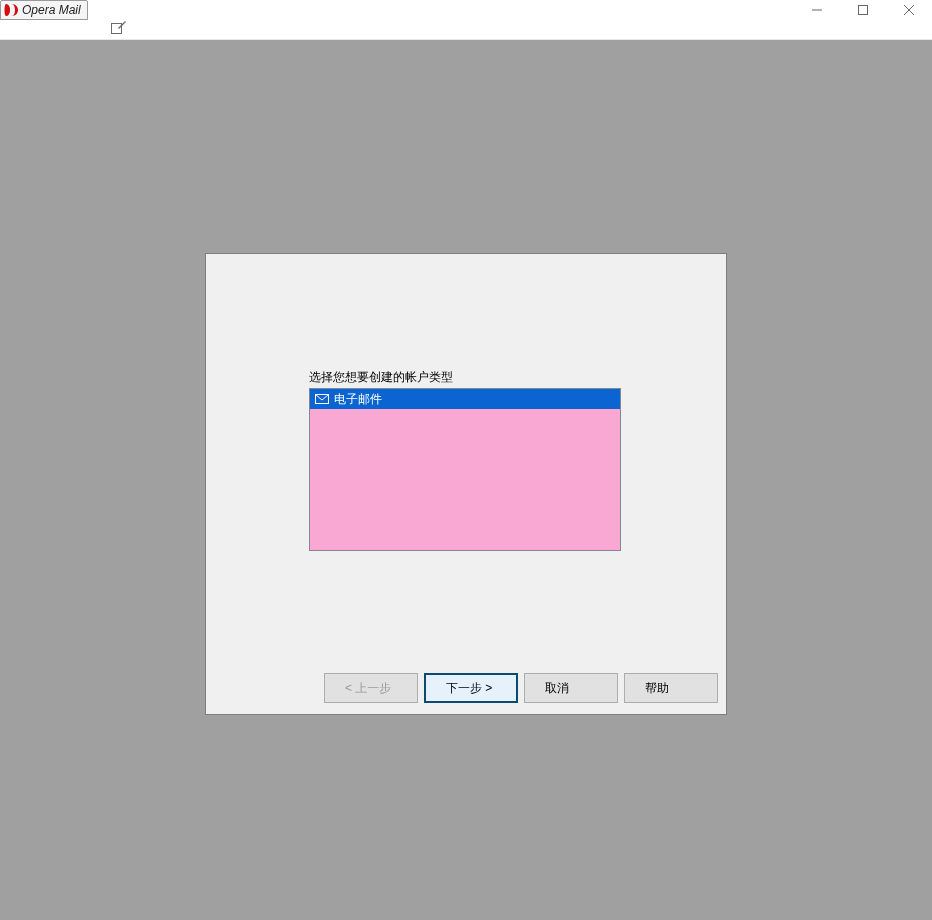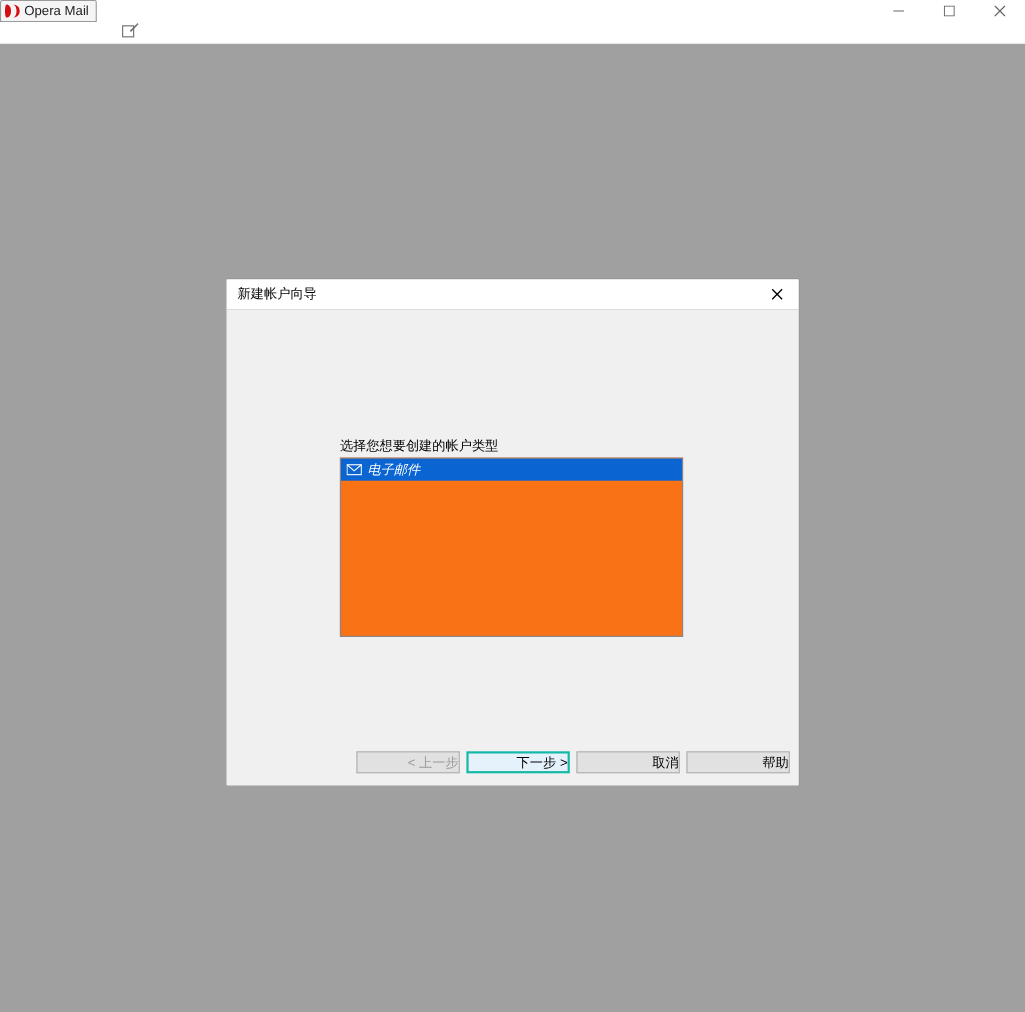--- a/index.html
+++ b/index.html
@@ -5,20 +5,21 @@
     * { margin: 0; padding: 0; box-sizing: border-box; font-family: "Microsoft YaHei", "SimSun", Arial, sans-serif; font-size: 12px; }
     html, body { width: 932px; height: 920px; overflow: hidden; }
 
     
     .titlebar {
       height: 20px;
       background: #ffffff;
       display: flex;
       align-items: stretch;
       border-bottom: 0;
+      font-style: italic;
     }
     .app-tab {
       display: inline-flex;
       align-items: center;
       height: 20px;
       padding: 0 6px 0 3px;
       border: 1px solid #999;
       border-top-left-radius: 2px;
       border-top-right-radius: 2px;
       background: #f5f5f5;
@@ -76,36 +77,36 @@
       border-bottom: 1px solid #d9d9d9;
     }
     .dialog-title { color: #000; }
     .dialog-title-spacer { flex: 1; }
     .dialog-close { width: 28px; height: 28px; display: flex; align-items: center; justify-content: center; color: #000; }
 
     .dialog-body {
       flex: 1;
       position: relative;
       background: #f0f0f0;
+      border-radius: 20px;
     }
     .prompt-label {
       position: absolute;
       left: 103px;
       top: 115px;
       color: #000;
     }
     .account-list {
       position: absolute;
       left: 103px;
       top: 134px;
       width: 312px;
       height: 163px;
-      background: #f97316;
+      background: #f9a8d4;
       border: 1px solid #828790;
-      font-style: italic;
     }
     .account-item {
       display: flex;
       align-items: center;
       height: 20px;
       gap: 4px;
       padding: 0 4px;
       color: #000;
     }
     .account-item.selected {
@@ -119,31 +120,32 @@
     .dialog-buttons {
       position: absolute;
       left: 0; right: 0; bottom: 11px;
       display: flex;
       justify-content: flex-end;
       gap: 6px;
       padding-right: 8px;
     }
     .btn {
       width: 94px;
-      height: 20px;
-      display: flex;
-      align-items: center;
-      justify-content: flex-end;
+      height: 30px;
+      display: flex;
+      align-items: center;
+      justify-content: flex-start;
       background: #e1e1e1;
       border: 1px solid #adadad;
       color: #000;
+      padding-left: 20px;
     }
     .btn.disabled { color: #9a9a9a; }
     .btn.primary {
-      border: 2px solid #14b8a6;
+      border: 2px solid #0c4a6e;
       background: #e5f1fb;
     }
   </style>
 </head>
 <body>
 
 <div class="titlebar">
   <div class="app-tab">
     <span class="ico">
       <svg width="14" height="14" viewBox="0 0 14 14">
@@ -180,30 +182,20 @@
       <rect x="1.5" y="3.5" width="10" height="10" fill="none" stroke="#6b6b6b" stroke-width="1"></rect>
       <path d="M8 8 L14 2 L15 3 L9 9 Z" fill="#6b6b6b"></path>
       <path d="M14 2 L15 1 L16 2 L15 3 Z" fill="#6b6b6b"></path>
     </svg>
   </span>
 </div>
 
 <div class="content-area">
 
   <div class="dialog">
-    <div class="dialog-titlebar">
-      <span class="dialog-title">新建帐户向导</span>
-      <span class="dialog-title-spacer"></span>
-      <span class="dialog-close">
-        <svg width="11" height="11" viewBox="0 0 11 11">
-            <line x1="1" y1="1" x2="10" y2="10" stroke="#000" stroke-width="1.2"></line>
-            <line x1="10" y1="1" x2="1" y2="10" stroke="#000" stroke-width="1.2"></line>
-          </svg>
-      </span>
-    </div>
 
     <div class="dialog-body">
       <div class="prompt-label">选择您想要创建的帐户类型</div>
 
       <div class="account-list">
         <div class="account-item selected">
           <span class="ico">
             <svg width="14" height="12" viewBox="0 0 14 12">
                 <rect x="0.5" y="1.5" width="13" height="9" fill="none" stroke="currentColor" stroke-width="1"></rect>
                 <path d="M0.5 1.5 L7 7 L13.5 1.5" fill="none" stroke="currentColor" stroke-width="1"></path>

